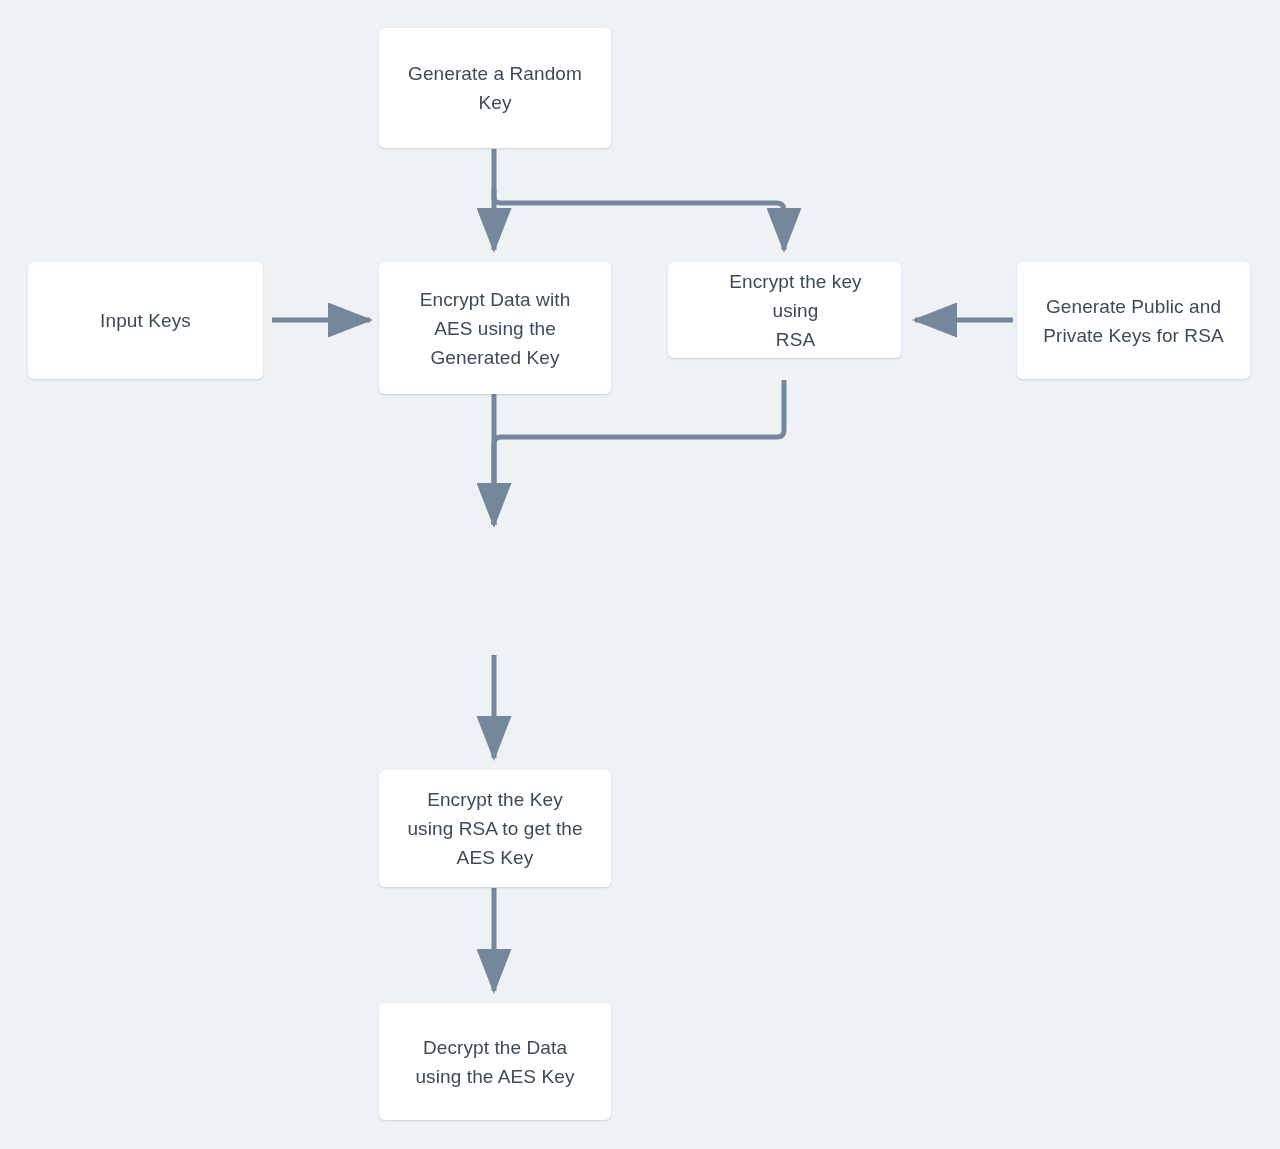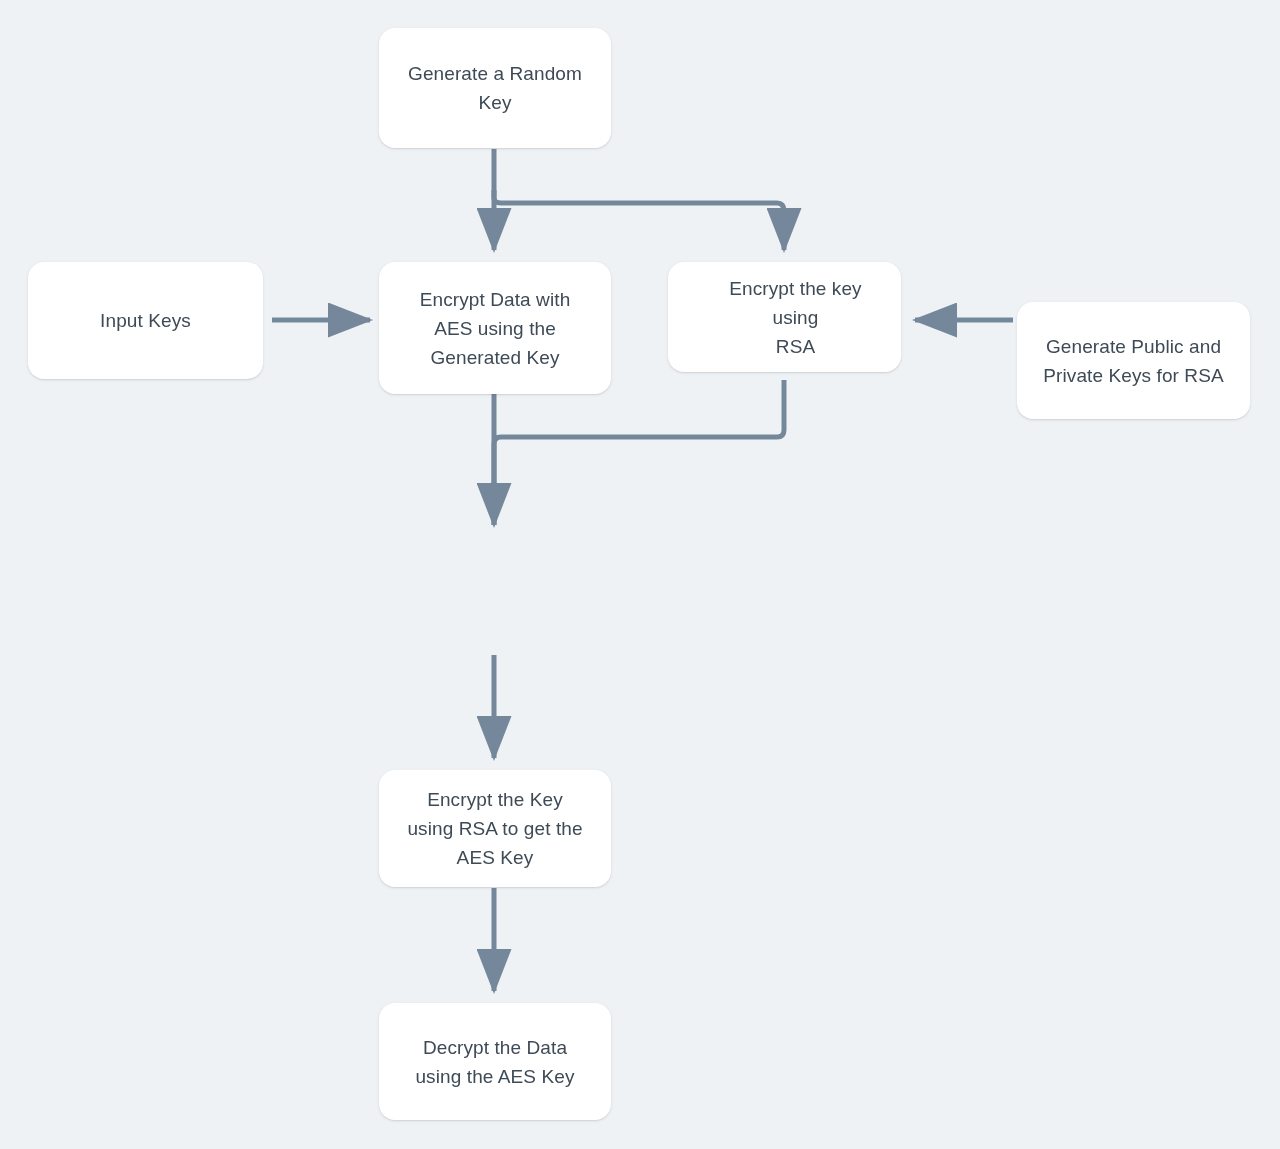--- a/index.html
+++ b/index.html
@@ -24,21 +24,21 @@
     left: 0;
     top: 0;
     width: 1280px;
     height: 1149px;
     pointer-events: none;
   }
   .node {
     position: absolute;
     box-sizing: border-box;
     background: #ffffff;
-    border-radius: 16px;
+    border-radius: 6px;
     box-shadow: 0 1px 3px rgba(60, 72, 88, 0.13), 0 1px 1px rgba(60, 72, 88, 0.07);
     display: flex;
     align-items: center;
     justify-content: center;
     text-align: center;
     padding: 8px 14px;
   }
   .node-label {
     color: #3e4a56;
     font-size: 19px;
@@ -85,26 +85,26 @@
   <div class="node" style="left:28px; top:262px; width:235px; height:117px;">
     <span class="node-label">Input Keys</span>
   </div>
 
   <div class="node" style="left:379px; top:262px; width:232px; height:132px;">
     <span class="node-label">Encrypt Data with
 AES using the
 Generated Key</span>
   </div>
 
-  <div class="node" style="left:668px; top:262px; width:233px; height:110px;padding-left:36px;">
+  <div class="node" style="left:668px; top:262px; width:233px; height:96px;padding-left:36px;">
     <span class="node-label">Encrypt the key using
 RSA</span>
   </div>
 
-  <div class="node" style="left:1017px; top:262px; width:233px; height:117px;margin-top:40px;">
+  <div class="node" style="left:1017px; top:262px; width:233px; height:117px;">
     <span class="node-label">Generate Public and
 Private Keys for RSA</span>
   </div>
 
 
   <div class="node" style="left:379px; top:770px; width:232px; height:117px;">
     <span class="node-label">Encrypt the Key
 using RSA to get the
 AES Key</span>
   </div>

